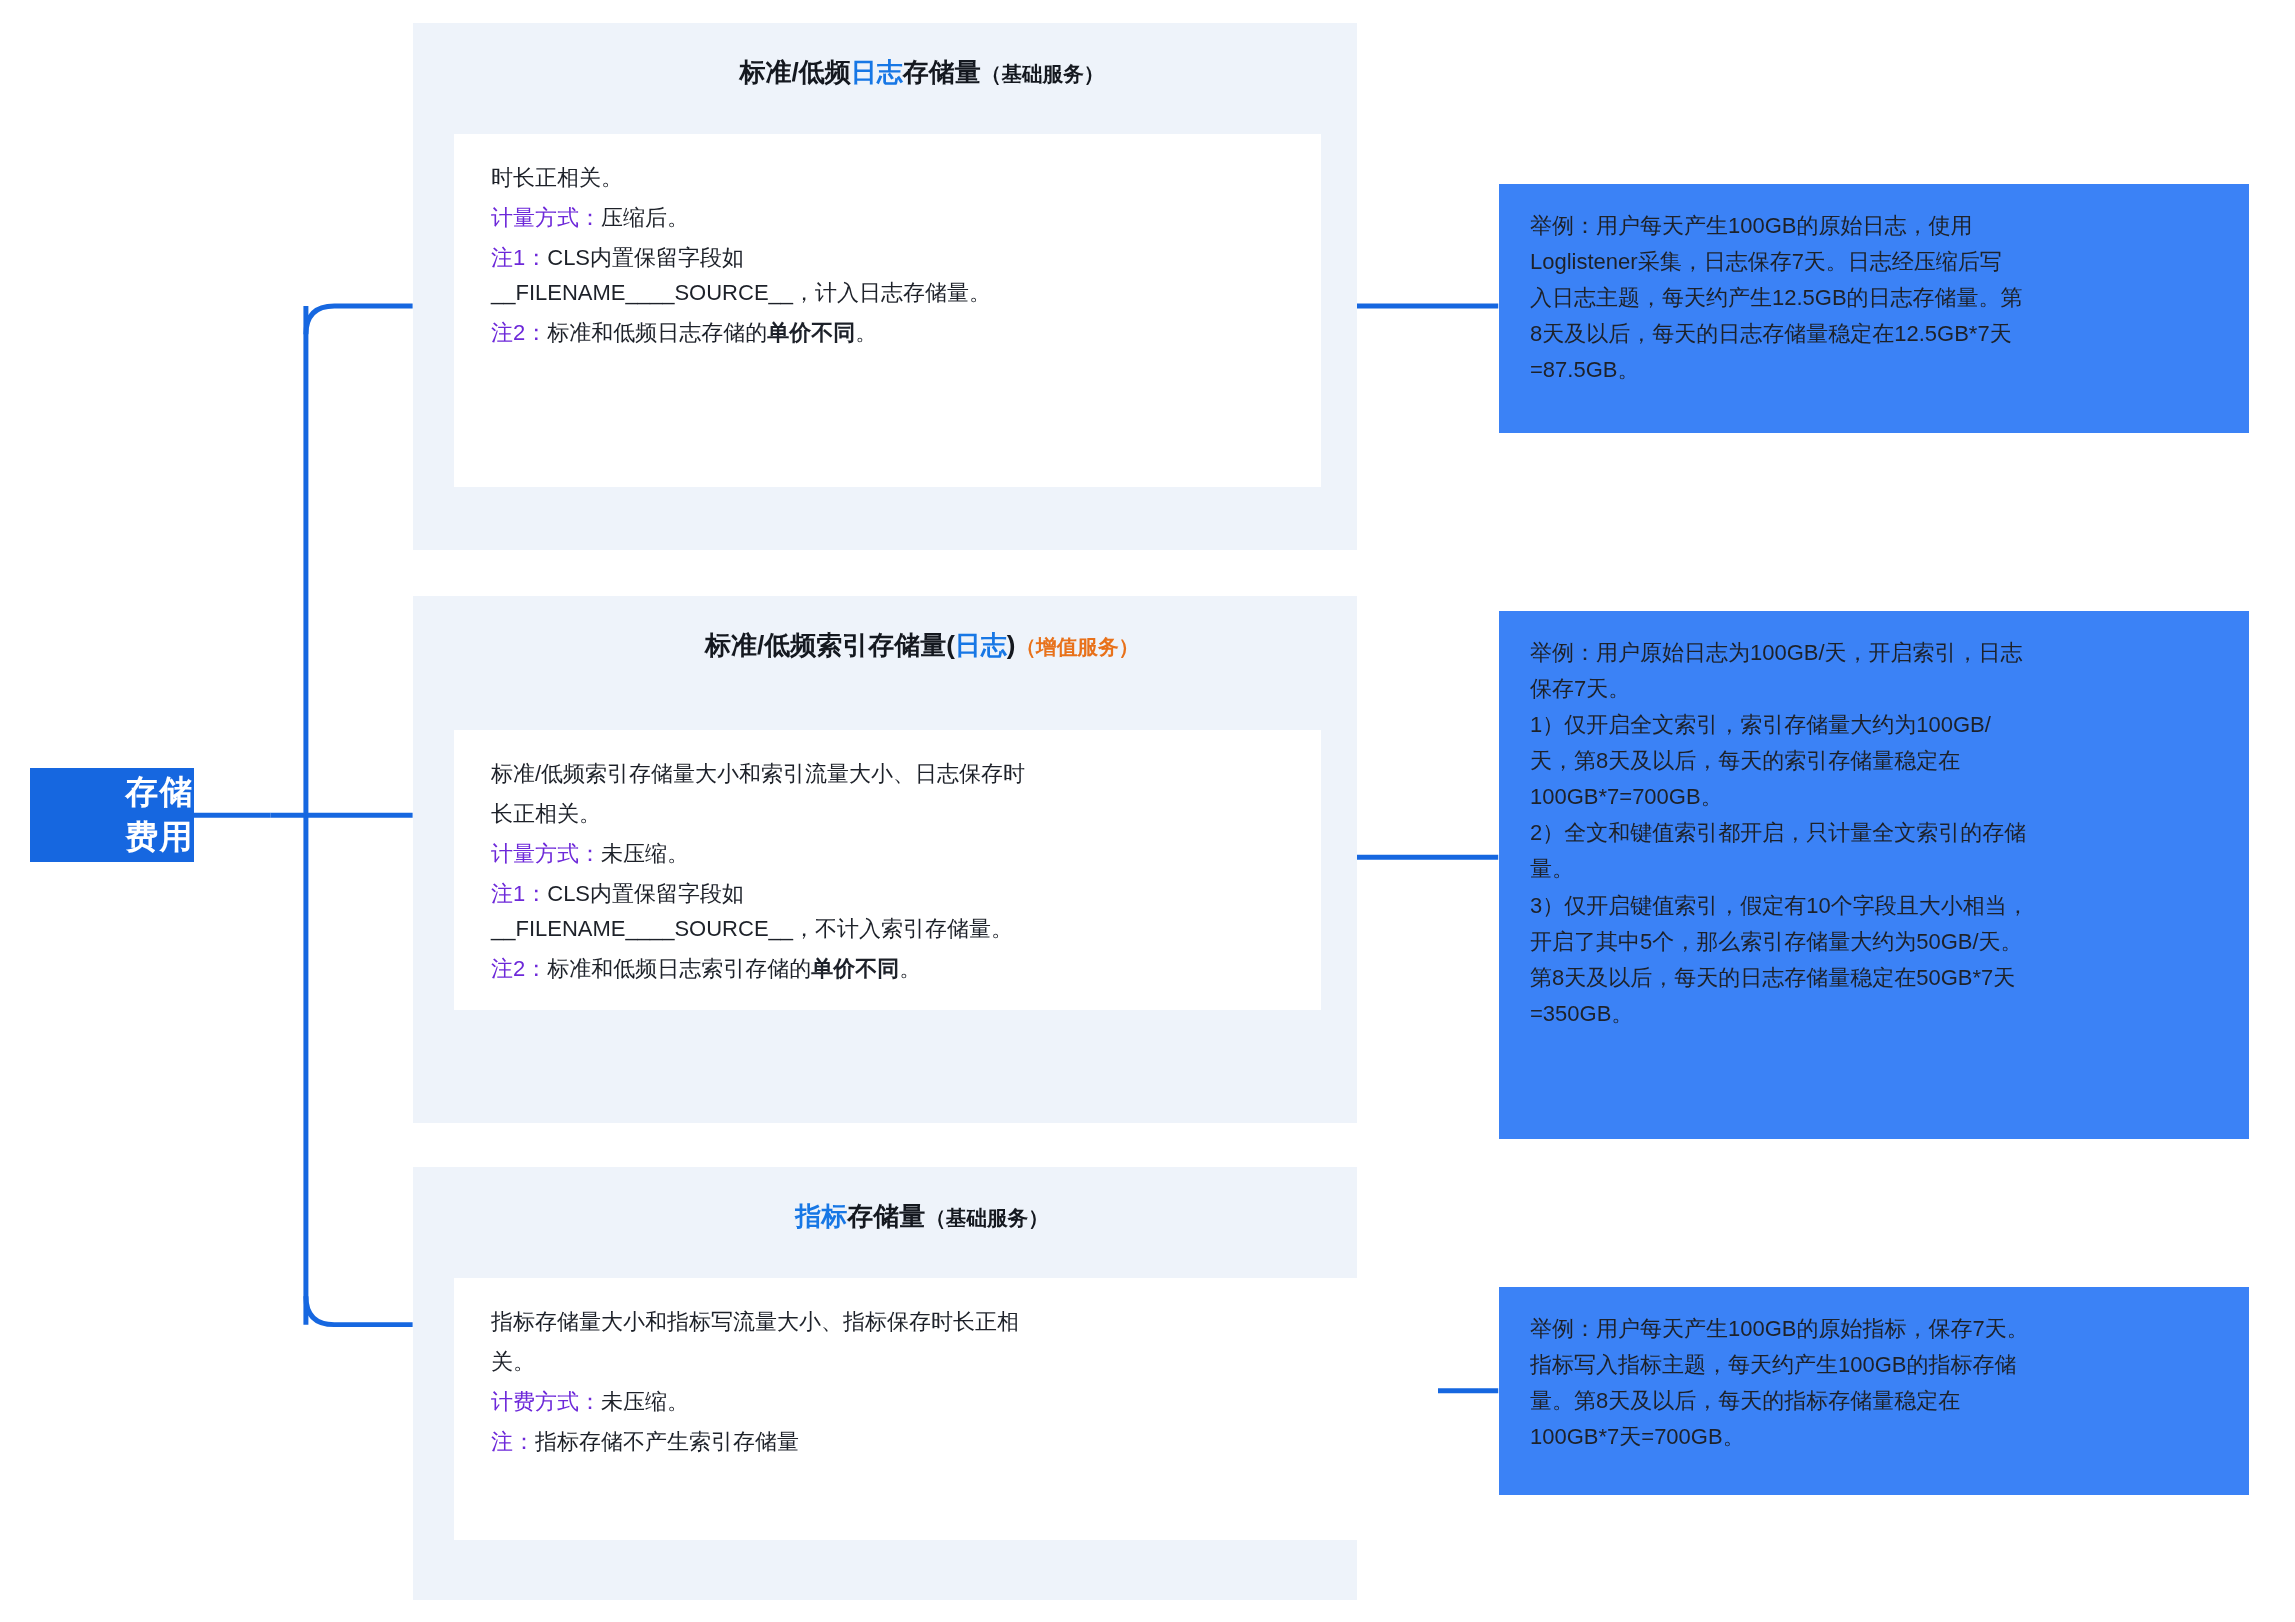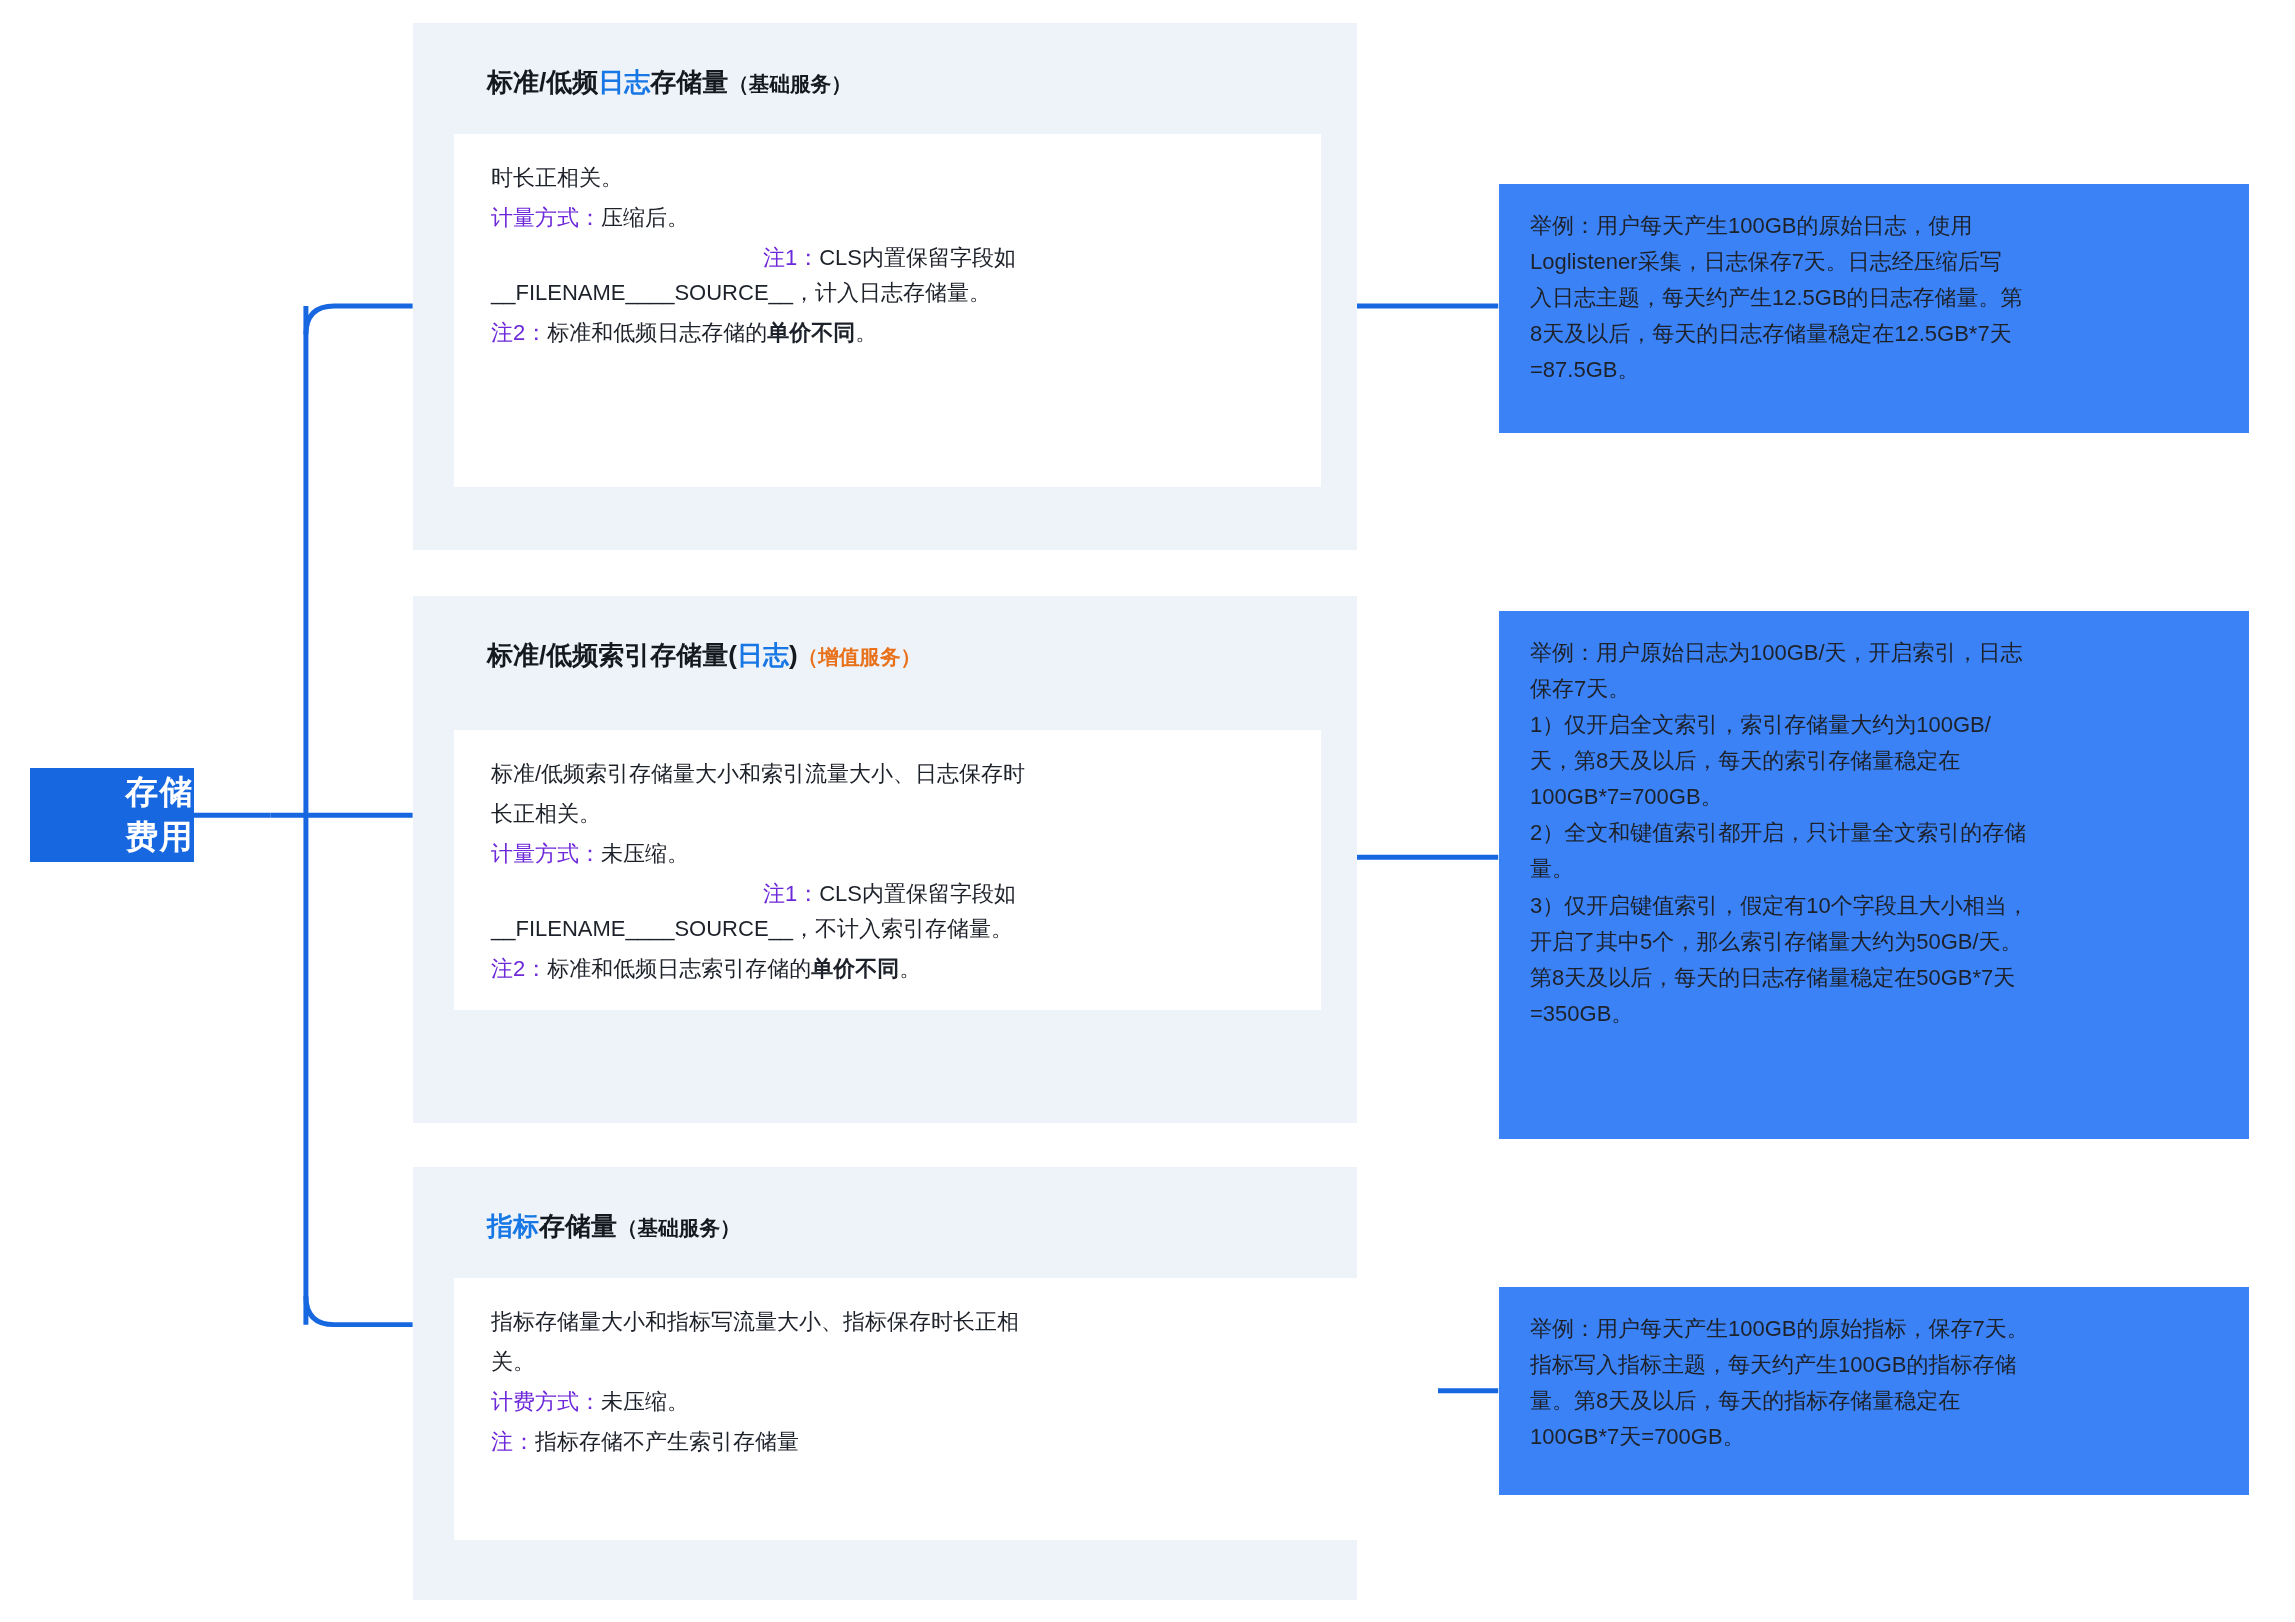--- a/index.html
+++ b/index.html
@@ -42,23 +42,24 @@
   }
   
   .panel {
     position: absolute;
     background: #eef3fa;
   }
   .panel-title {
     font-size: 26px;
     font-weight: bold;
     color: #14181f;
-    padding: 43px 0 0 74px;
+    padding: 33px 0 0 74px;
     line-height: 1.3;
     white-space: nowrap;
+    text-align: center;
   }
   .panel-title .blue { color: #1777e5; }
   .panel-title .note {
     font-size: 20.6px;
     font-weight: bold;
   }
   .panel-title .orange {
     color: #e8711a;
     font-size: 20.6px;
     font-weight: bold;
@@ -68,21 +69,21 @@
     position: absolute;
     background: #ffffff;
     padding: 26px 33px 26px 37px;
   }
   .card p {
     margin: 0 0 4.3px 0;
     font-size: 22px;
     line-height: 1.62;
     color: #1d2129;
   }
-  .card p.tight { margin-bottom: 0; text-align: center; }
+  .card p.tight { margin-bottom: 0; }
   .lbl { color: #6d28d9; }
   .bold { font-weight: bold; }
   
   .example {
     position: absolute;
     background: #3b82f6;
     padding: 24px 31px 24px 31px;
   }
   .example p {
     margin: 0;

